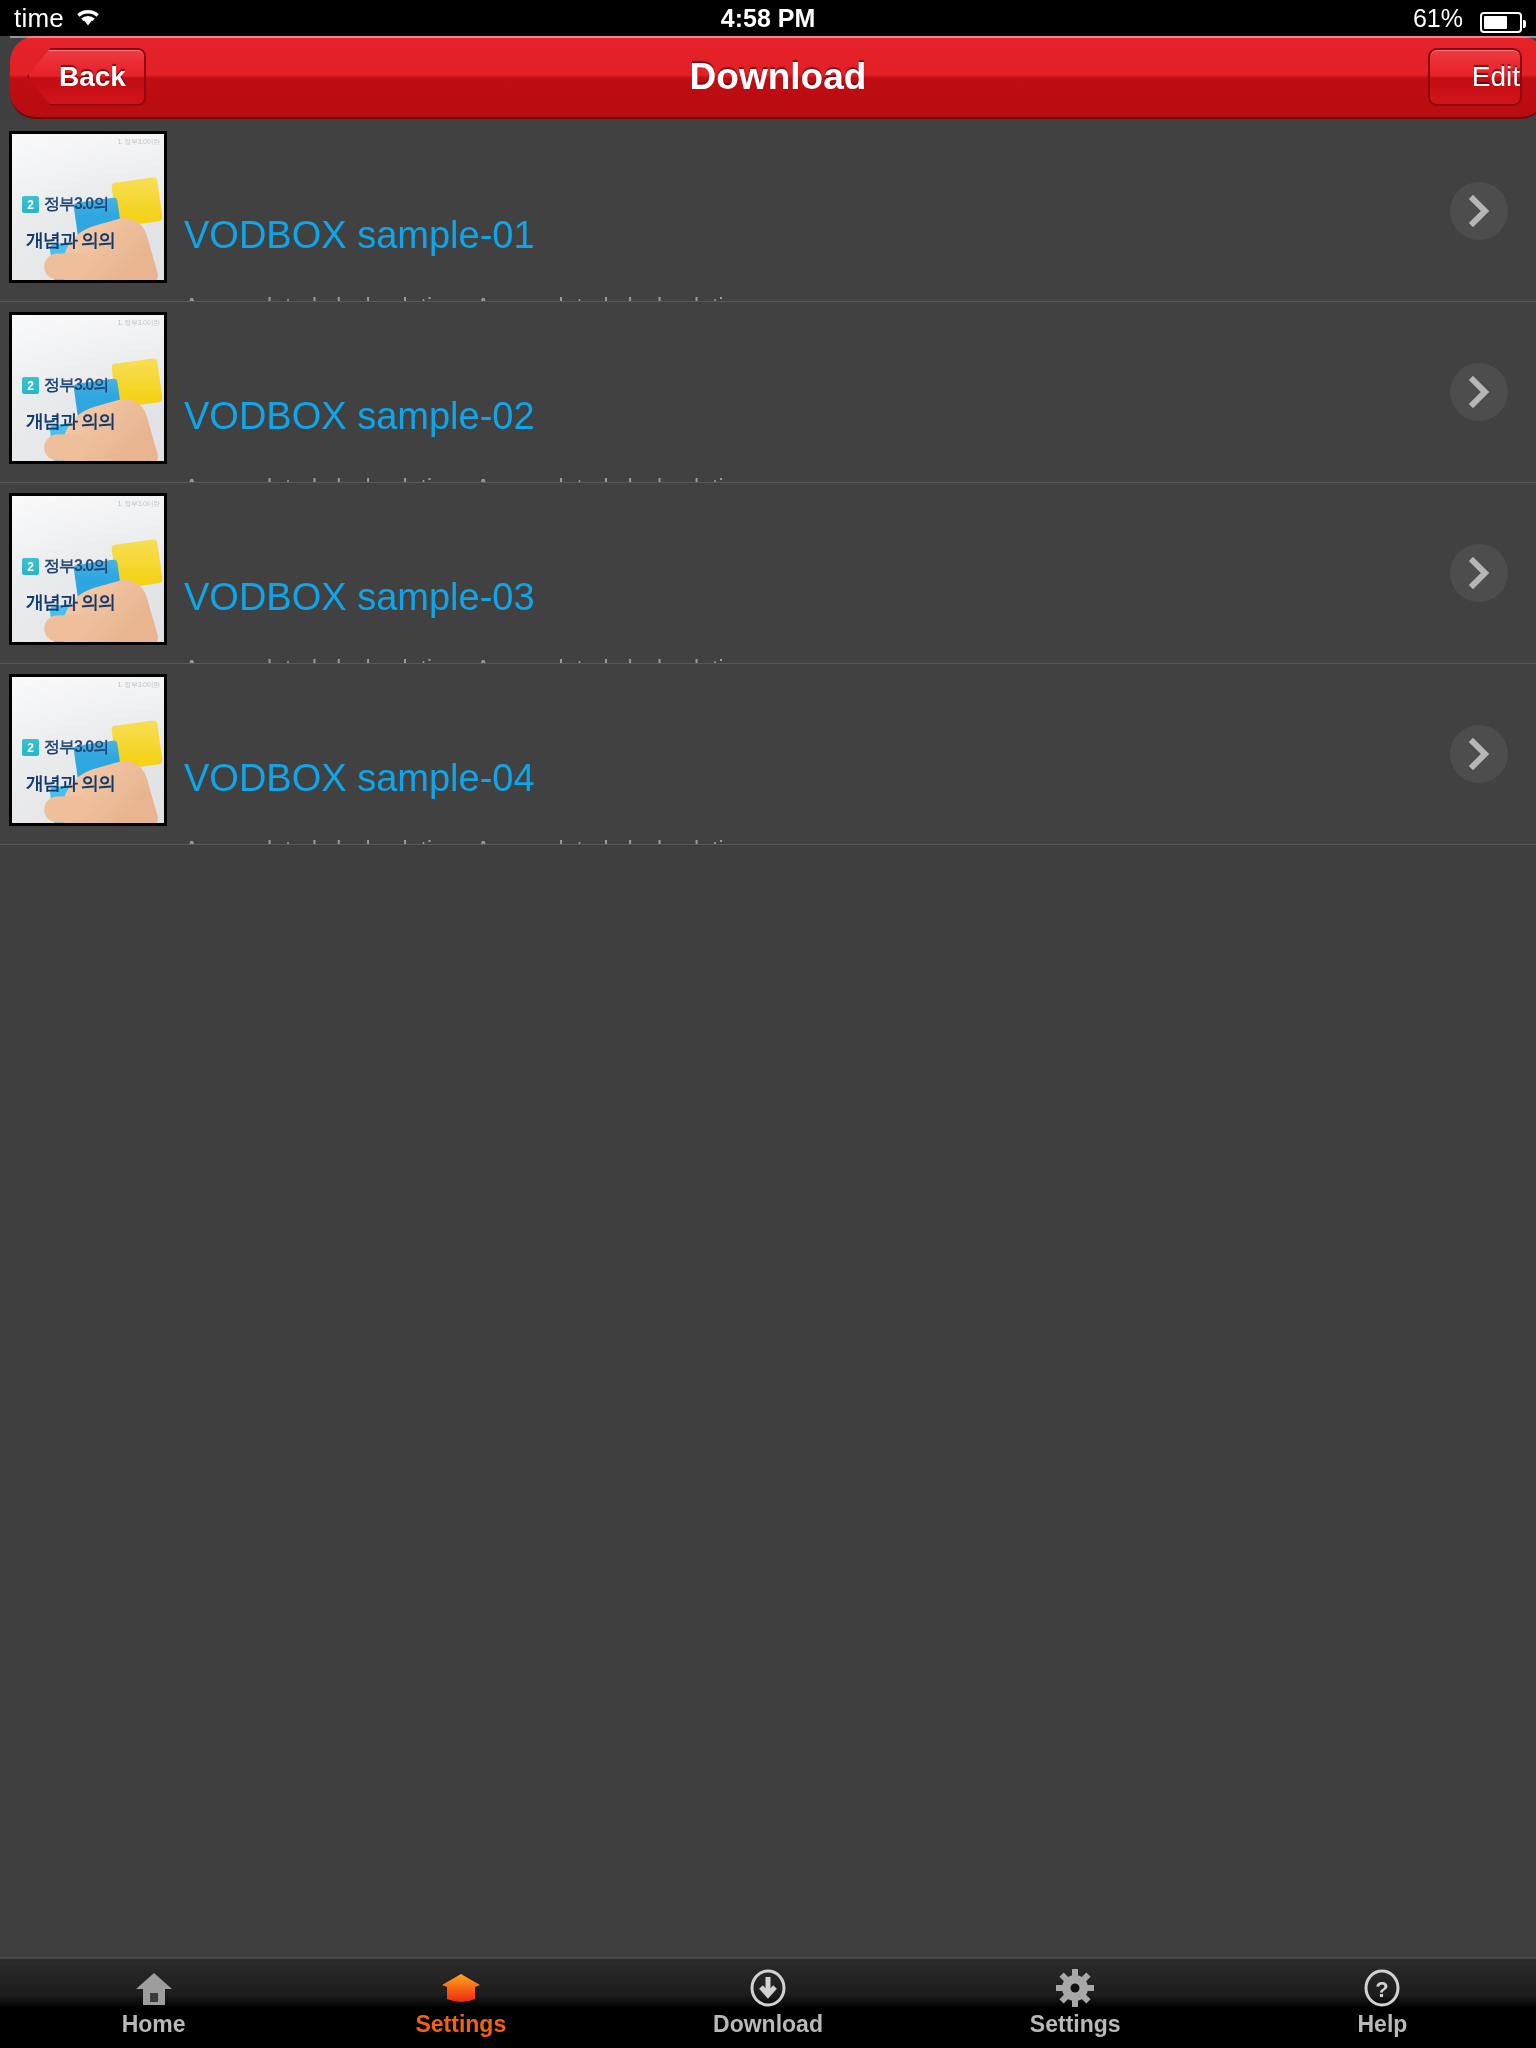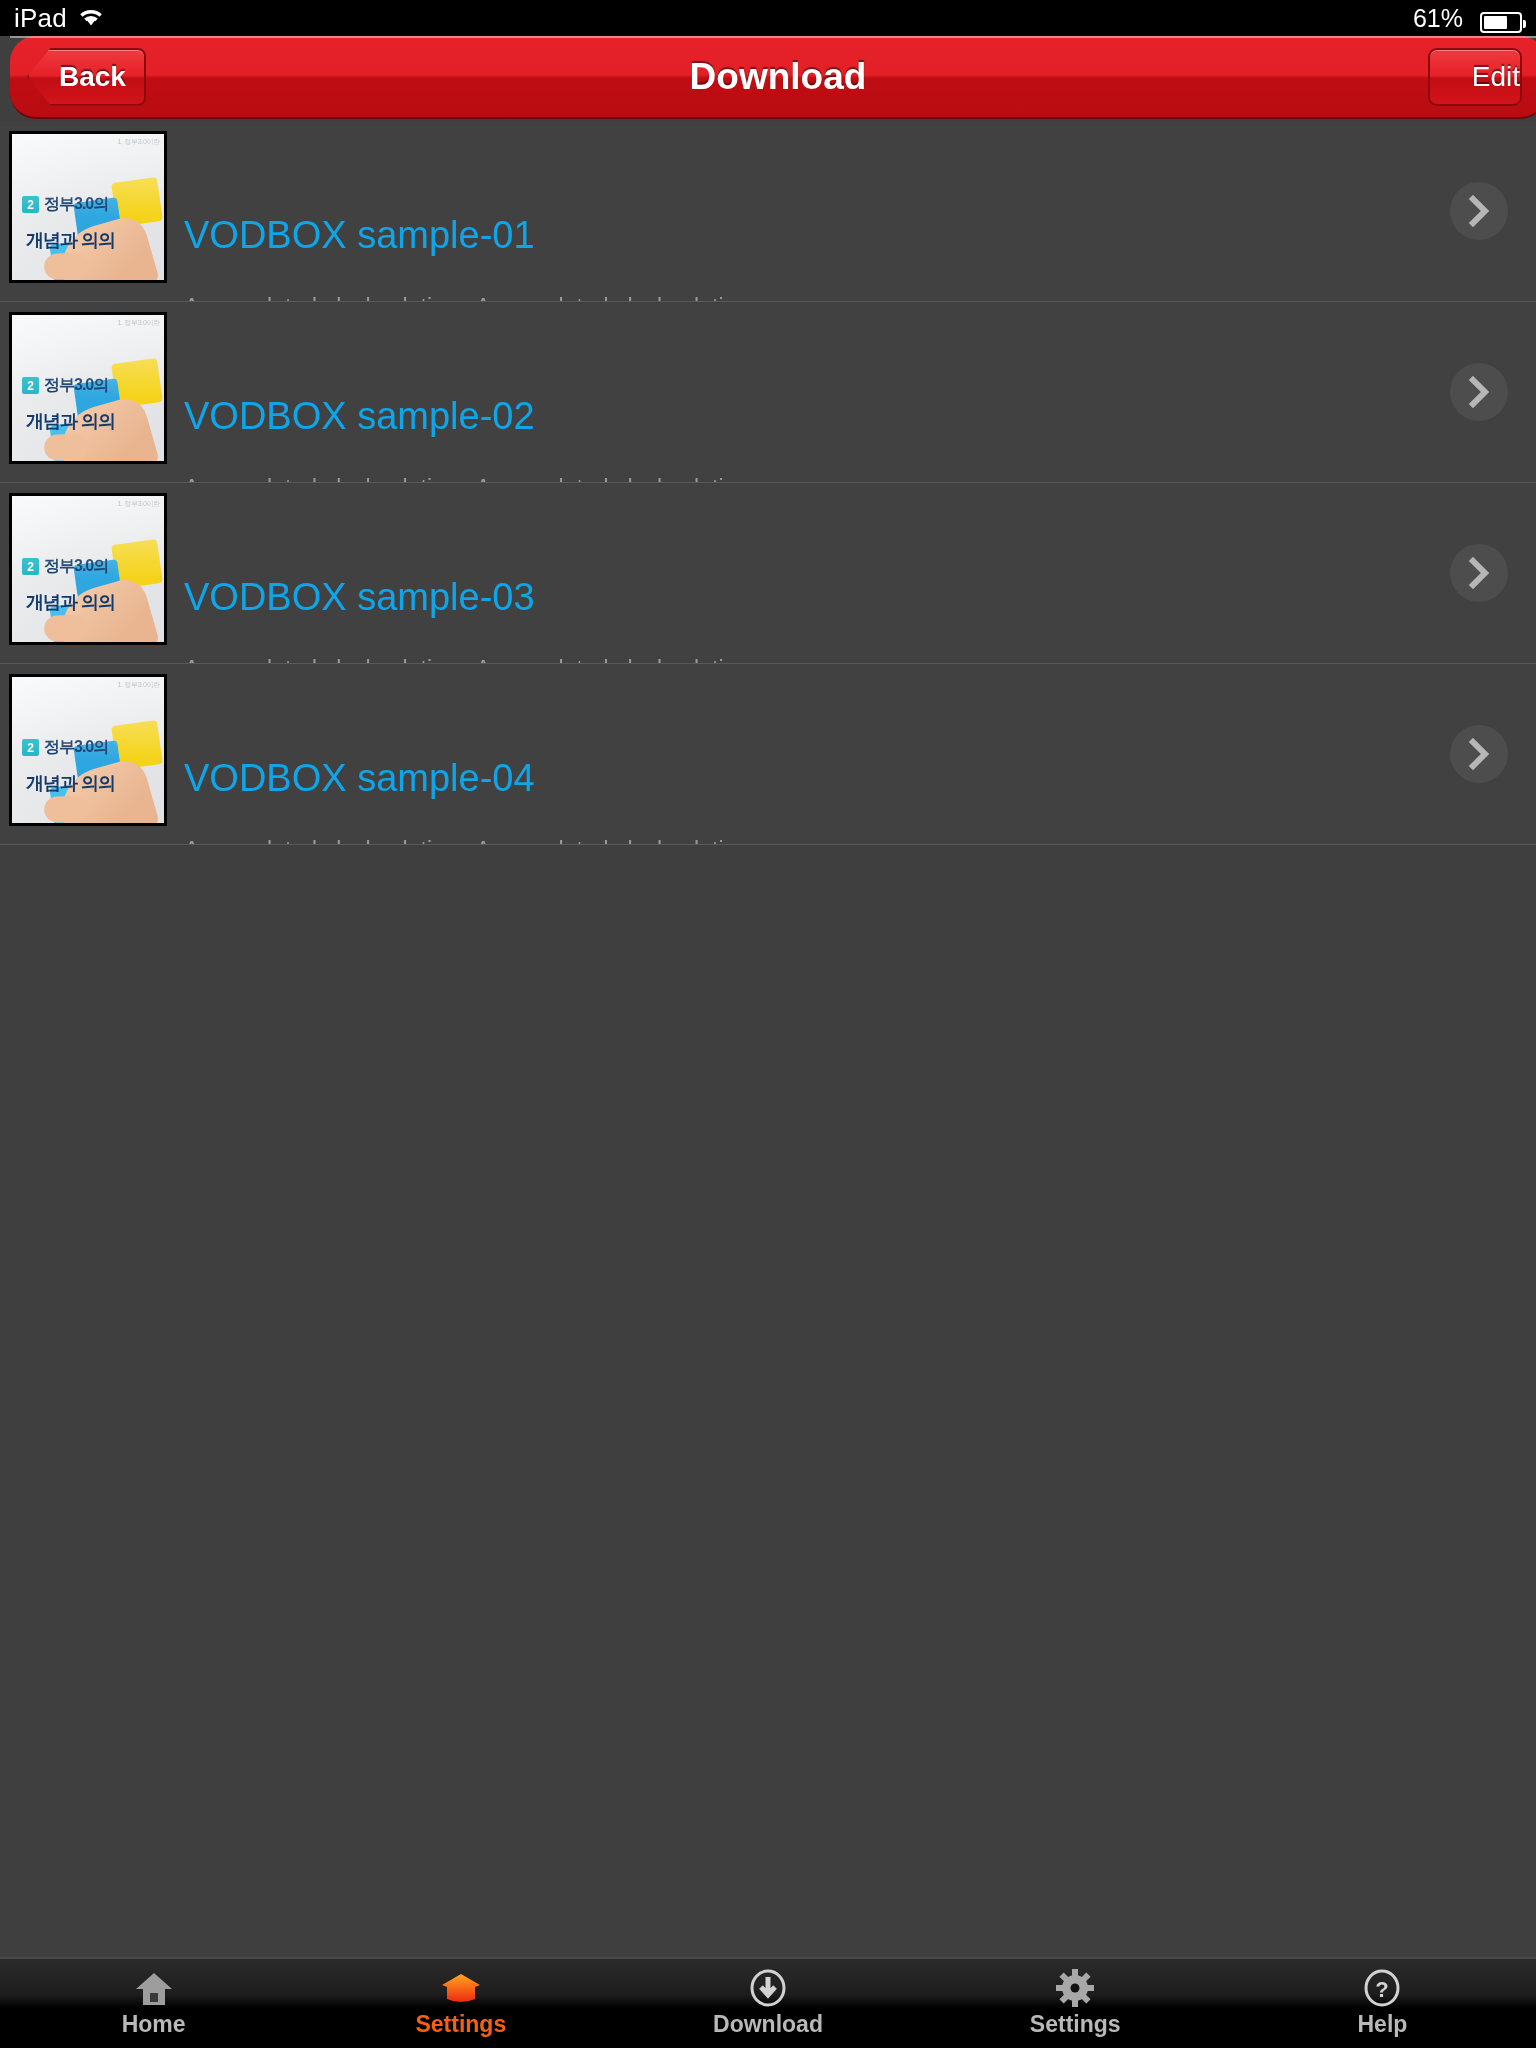--- a/index.html
+++ b/index.html
@@ -175,29 +175,30 @@
   .tab.active .t-label{ color:#f46114; }
   .tab-icon { height:38px; display:flex; align-items:flex-end; }
 </style>
 </head>
 <body>
 
 <div class="device">
 
   <div class="statusbar">
     <div class="sb-left">
-      <span class="sb-carrier">iPad</span>
+      <span class="sb-carrier">time</span>
       <span class="wifi">
         <svg width="28" height="20" viewBox="0 0 28 20">
           <path d="M14 17.5l-4-5.2a6.6 6.6 0 0 1 8 0z" fill="#fff"></path>
           <path d="M3.2 6.2A16 16 0 0 1 24.8 6.2l-2.4 2.6a12.6 12.6 0 0 0-16.8 0z" fill="#fff"></path>
           <path d="M7.2 10.6a10.5 10.5 0 0 1 13.6 0l-2.4 2.7a7.2 7.2 0 0 0-8.8 0z" fill="#fff"></path>
         </svg>
       </span>
     </div>
+    <div class="sb-center">4:58 PM</div>
     <div class="sb-right">
       <span class="sb-batt-text">61%</span>
       <span class="batt">
           <span class="batt-fill" style="width: 61%;"></span>
         </span>
     </div>
   </div>
 
   <div class="navbar">
     <div class="btn-back">

